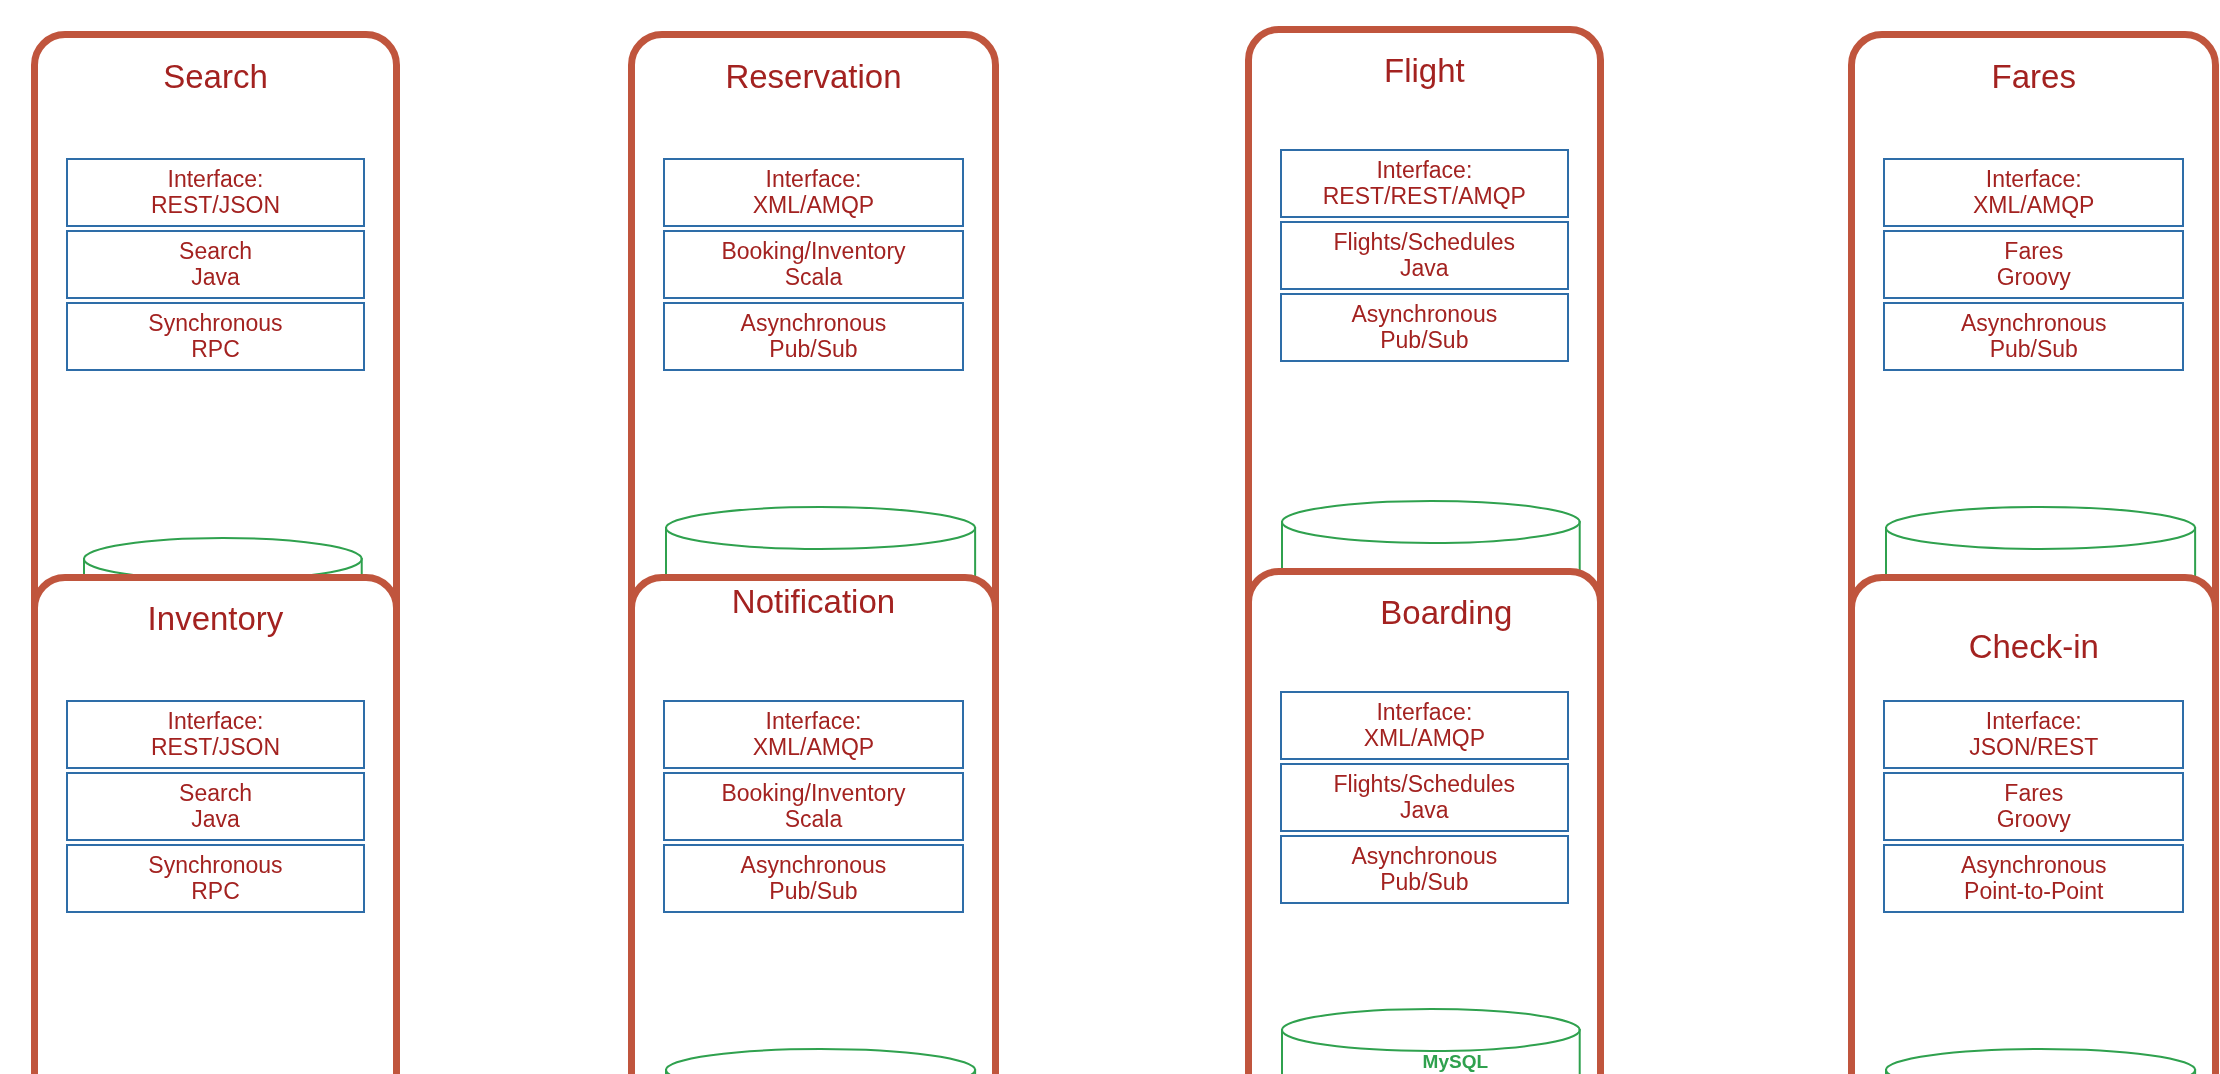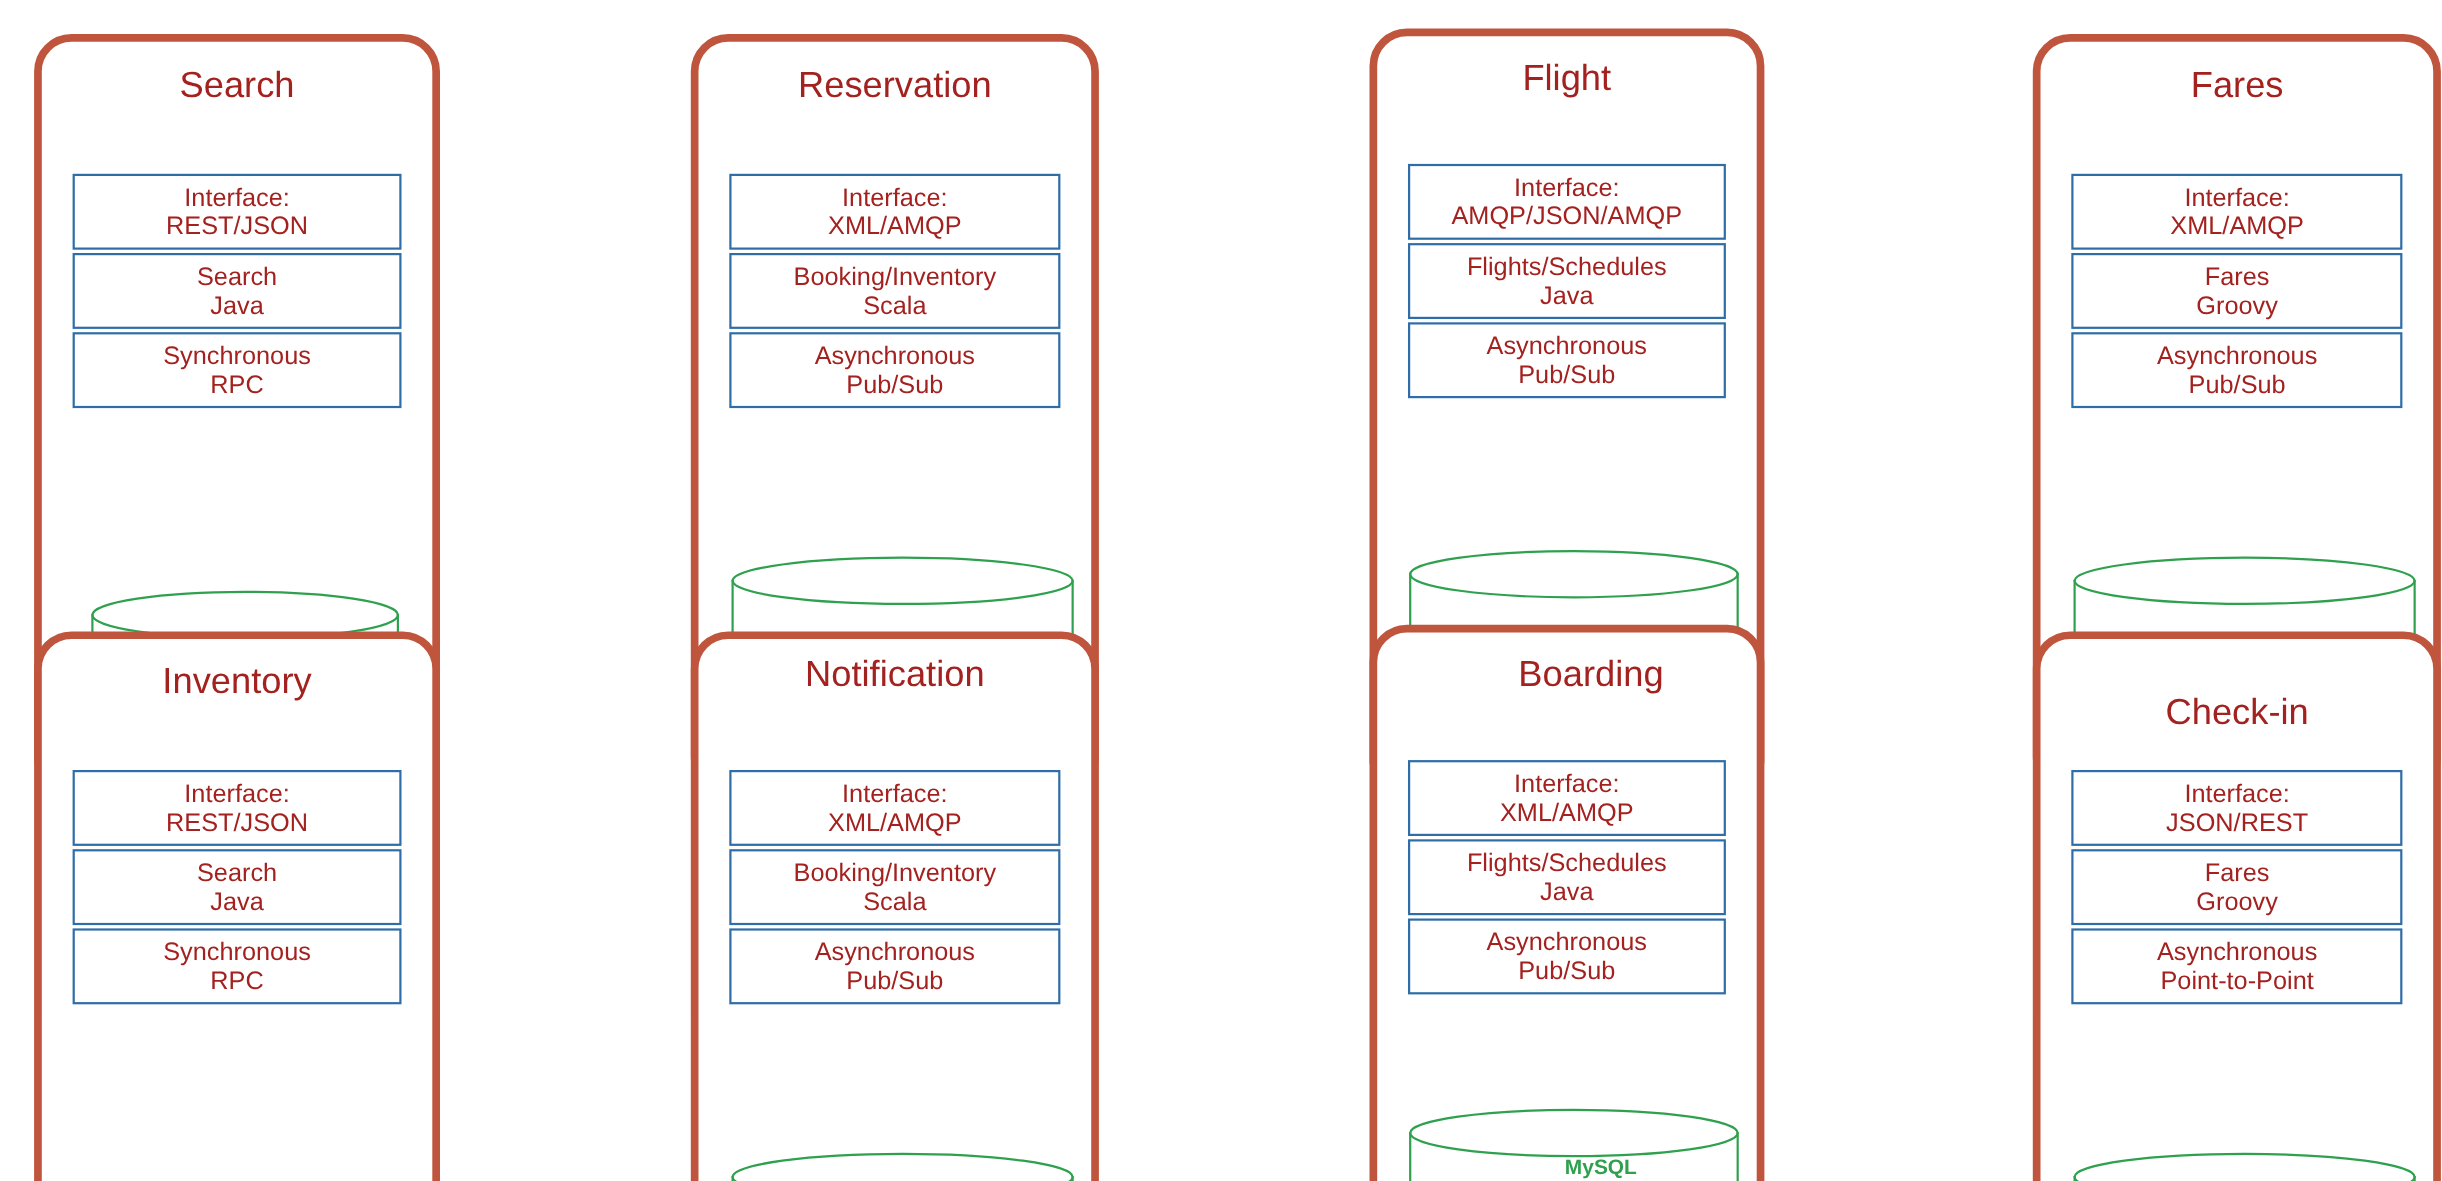--- a/index.html
+++ b/index.html
@@ -138,21 +138,21 @@
           <span class="line">Booking/Inventory</span>
           <span class="line">Records</span>
         </div>
       </div>
     </div>
     <div class="service-card" style="left: 1244.52px; top: 25.6896px; width: 359.654px; height: 699.328px;">
       <div class="card-title" style="position: absolute; left: 0px; right: 0px; top: 19.3984px;">Flight</div>
       <div class="layer-stack" style="top: 116.448px;">
         <div class="layer-box">
           <span class="line">Interface:</span>
-          <span class="line">AMQP/JSON/AMQP</span>
+          <span class="line">REST/REST/AMQP</span>
         </div>
         <div class="layer-box">
           <span class="line">Flights/Schedules</span>
           <span class="line">Java</span>
         </div>
         <div class="layer-box">
           <span class="line">Asynchronous</span>
           <span class="line">Pub/Sub</span>
         </div>
       </div>
@@ -207,21 +207,21 @@
           <span class="line">Search</span>
           <span class="line">Java</span>
         </div>
         <div class="layer-box">
           <span class="line">Synchronous</span>
           <span class="line">RPC</span>
         </div>
       </div>
     </div>
     <div class="service-card" style="left: 627.968px; top: 573.734px; width: 371.072px; height: 690.765px;">
-      <div class="card-title" style="position: absolute; left: 0px; right: 0px; top: 13px;">Notification</div>
+      <div class="card-title" style="position: absolute; left: 0px; right: 0px; top: 2px;">Notification</div>
       <div class="layer-stack" style="top: 119.302px;">
         <div class="layer-box">
           <span class="line">Interface:</span>
           <span class="line">XML/AMQP</span>
         </div>
         <div class="layer-box">
           <span class="line">Booking/Inventory</span>
           <span class="line">Scala</span>
         </div>
         <div class="layer-box">

